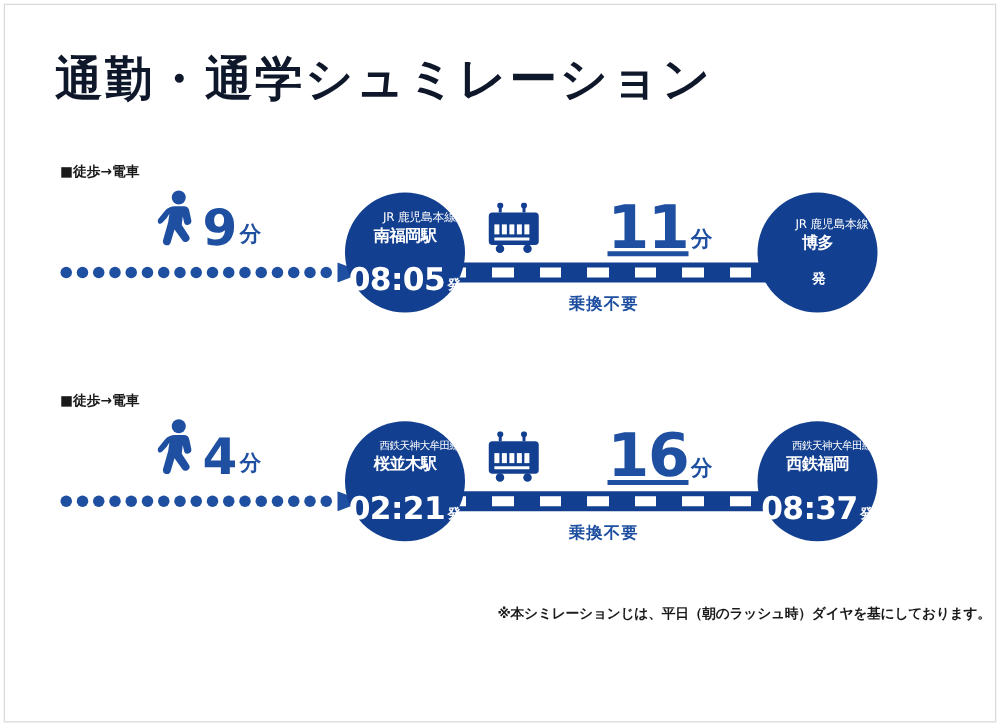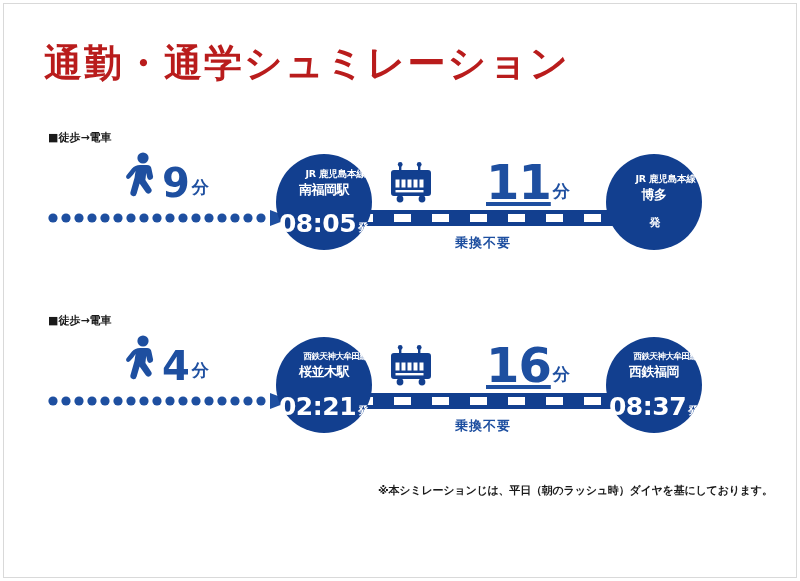--- a/index.html
+++ b/index.html
@@ -35,21 +35,21 @@
   }
 
   
   #title {
     position: absolute;
     left: 44px;
     top: 38px;
     font-size: 38px;
     font-weight: bold;
     letter-spacing: 2px;
-    color: #b91c1c;
+    color: #0f172a;
     white-space: nowrap;
   }
 
   
   .route-row {
     position: absolute;
     left: 0;
     width: 640px;
     height: 150px;
   }
@@ -121,21 +121,21 @@
     color: #ffffff;
     display: flex;
     flex-direction: column;
     align-items: center;
     justify-content: center;
     text-align: center;
     z-index: 5;
   }
   .station-line {
     font-size: 9.5px;
-    font-weight: bold;
+    font-weight: normal;
     letter-spacing: -0.2px;
     margin-bottom: 2px;
     white-space: nowrap;
     padding-left: 23px;
   }
   .station-line.narrow { font-size: 8.5px; letter-spacing: -0.5px; }
   .station-name {
     font-size: 13px;
     font-weight: bold;
     letter-spacing: -0.5px;
@@ -225,21 +225,21 @@
     text-align: center;
     font-size: 13px;
     font-weight: bold;
     color: #1e4fa0;
     letter-spacing: 1px;
   }
 
   
   #footnote {
     position: absolute;
-    left: 378px;
+    left: 398px;
     top: 483px;
     font-size: 11px;
     font-weight: bold;
     color: #1a1a1a;
     letter-spacing: -0.2px;
     white-space: nowrap;
   }
 </style>
 </head>
 <body>

